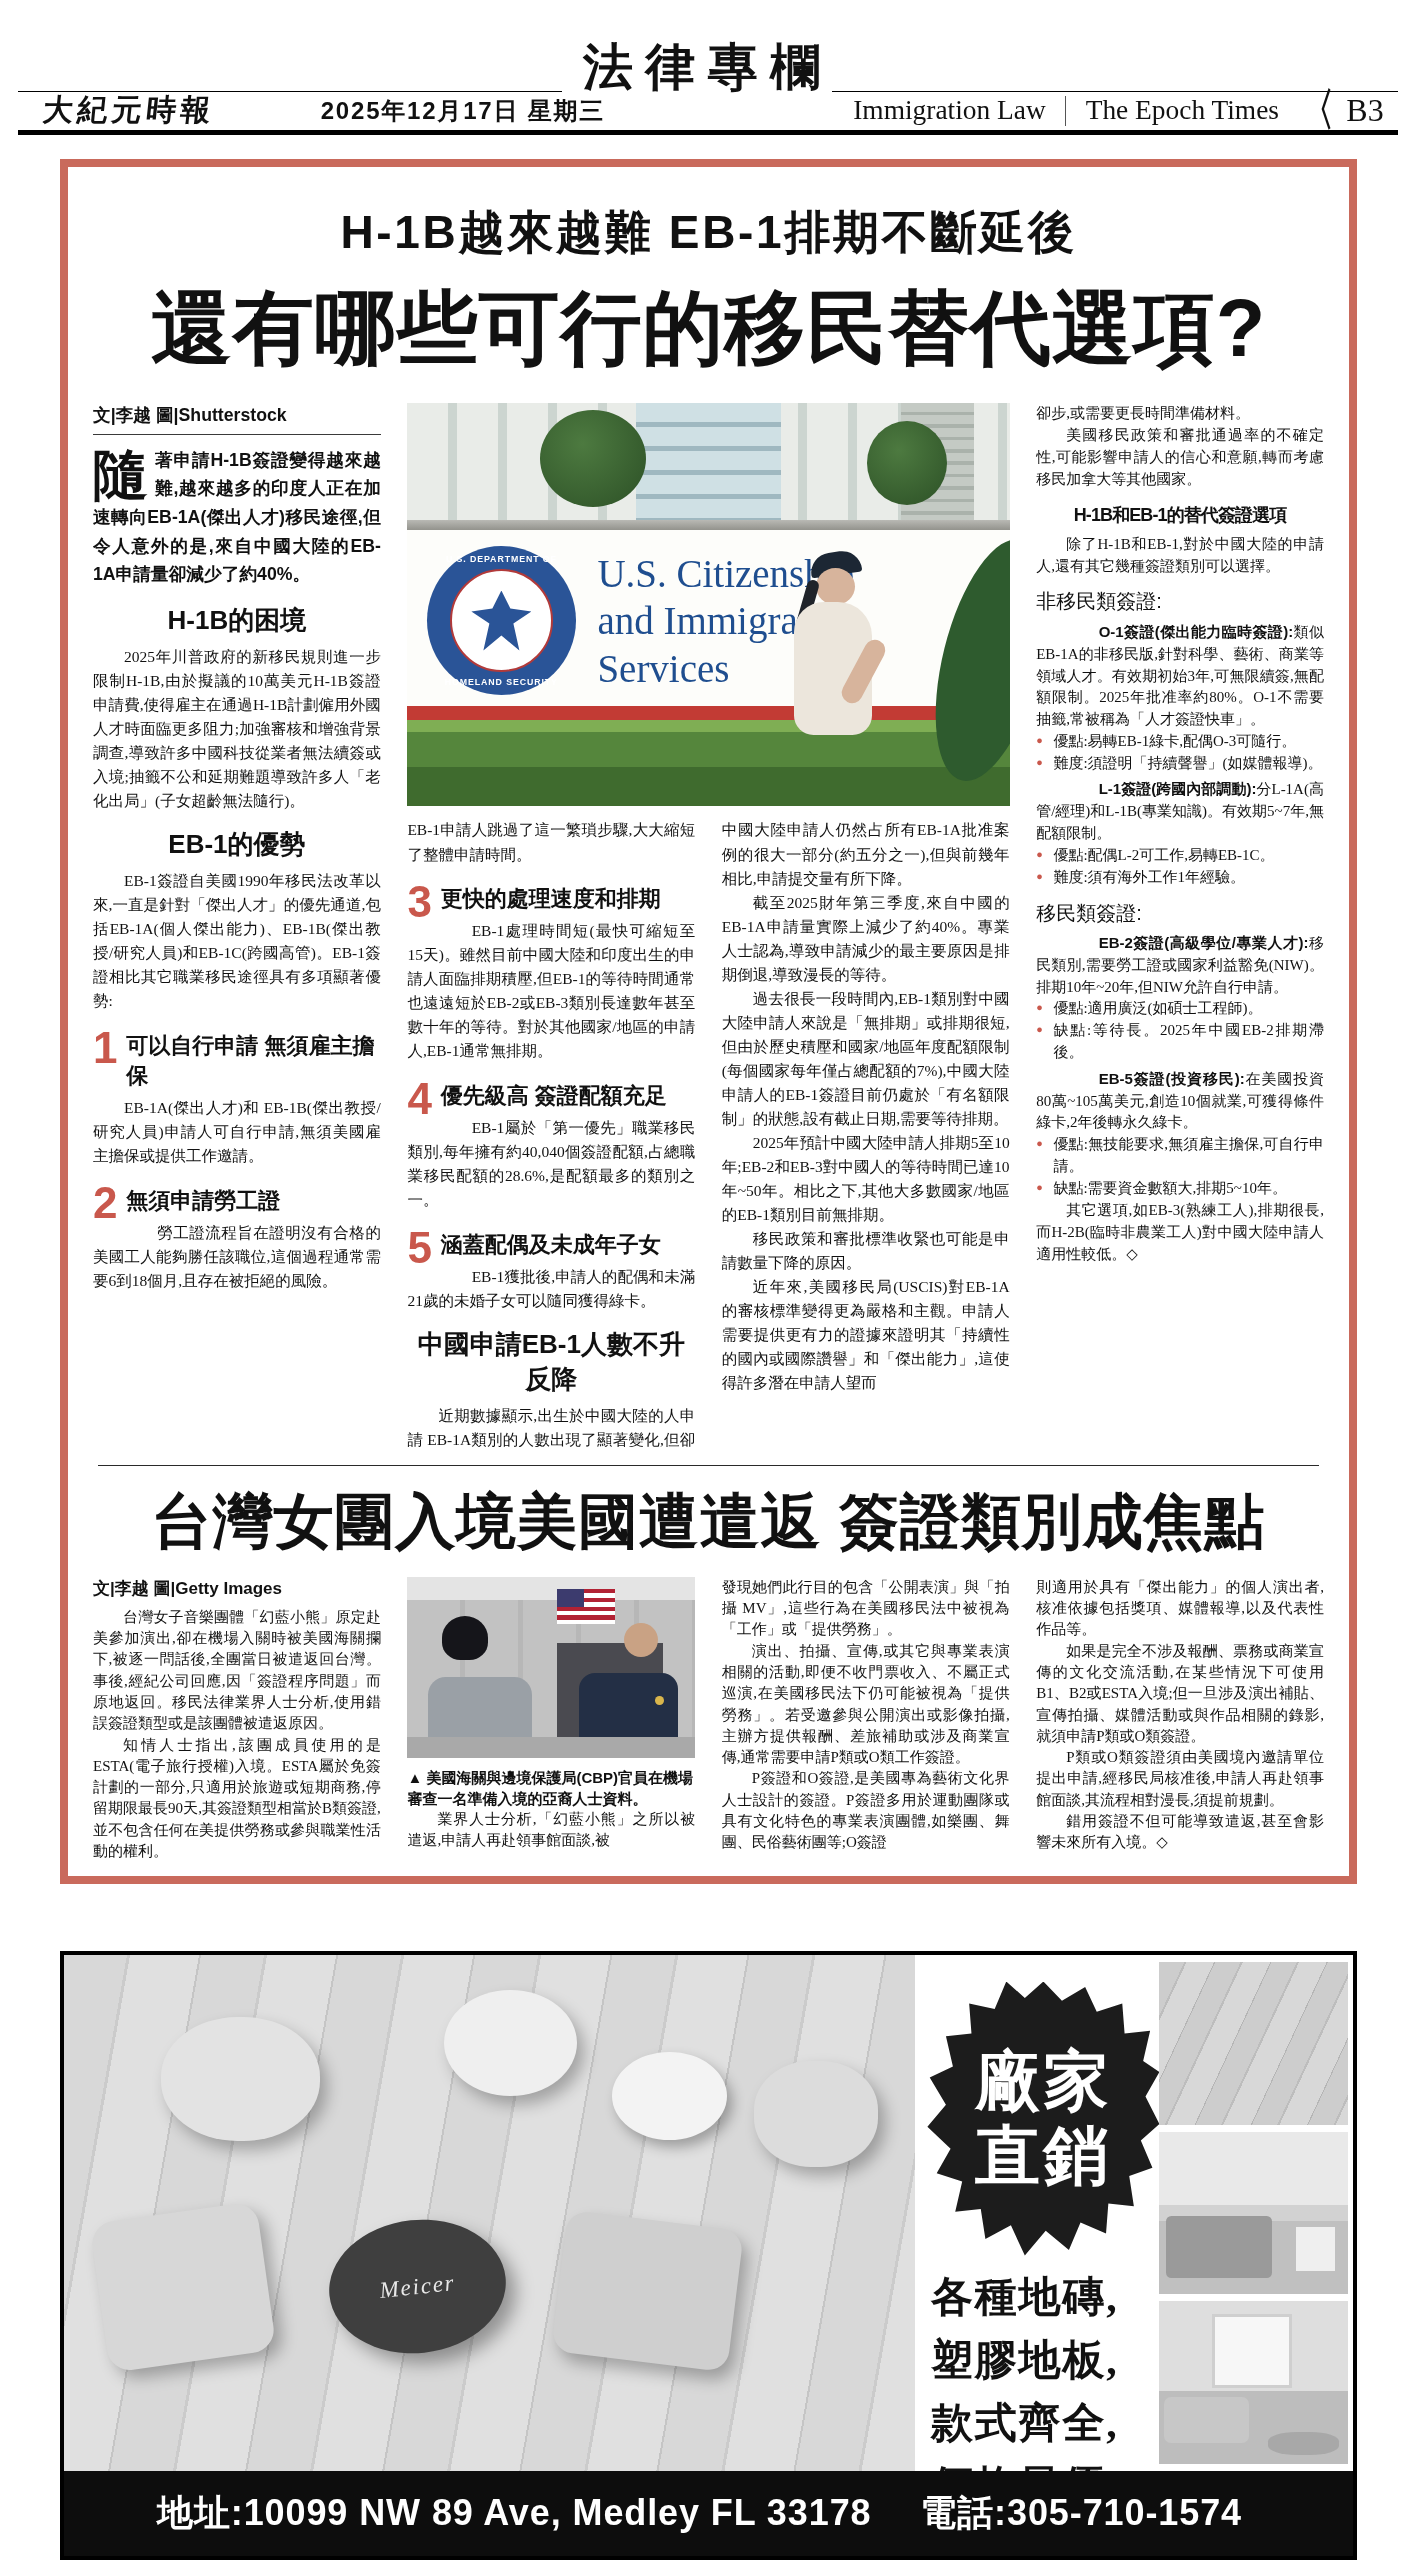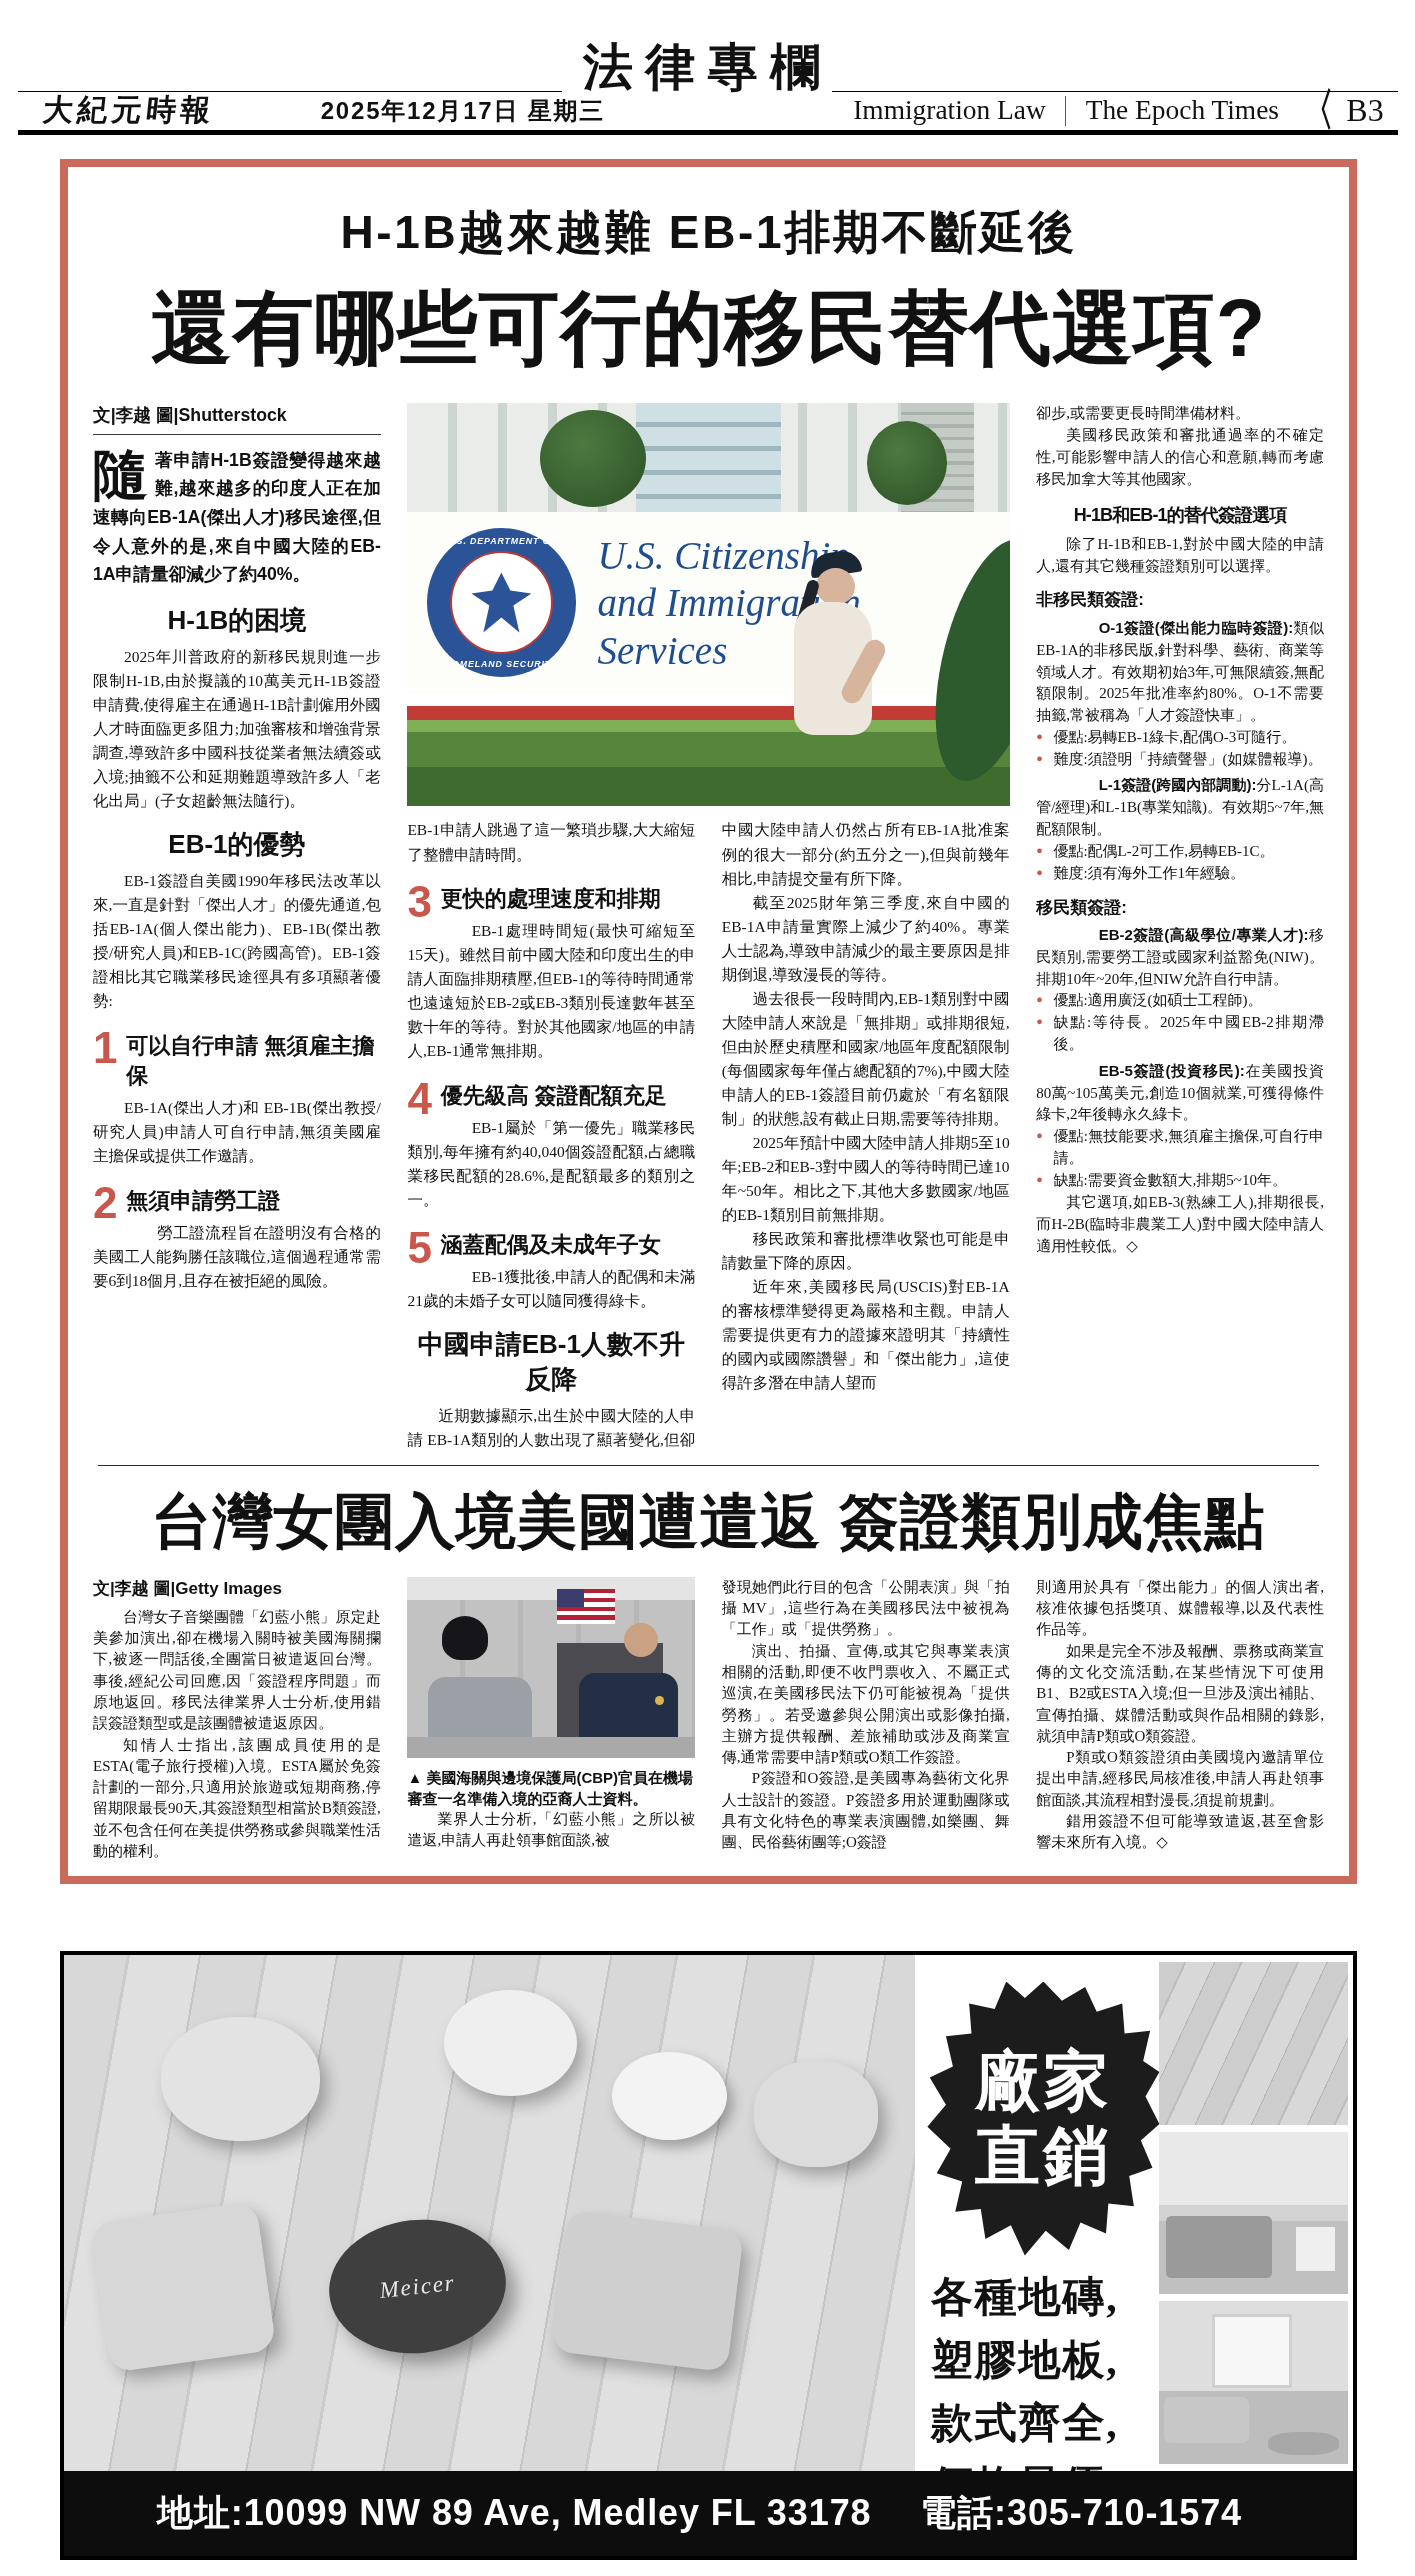--- a/index.html
+++ b/index.html
@@ -50,39 +50,39 @@
   .dropcap{float:left;font-size:55px;line-height:0.95;font-weight:900;margin:3.5px 7px 0 0;
     font-family:"Liberation Sans","DejaVu Sans",sans-serif;}
   .colhead{font-family:"Liberation Sans","DejaVu Sans",sans-serif;font-weight:900;font-size:26px;
     text-align:center;margin:14px 0 7px;}
   .c4head{font-size:18px;margin:12.4px 0 7px;letter-spacing:-0.9px;}
   .feat{margin-top:10.6px;}
   .feat-num{float:left;color:#c9584c;font-family:"Liberation Sans","DejaVu Sans",sans-serif;
     font-weight:900;font-size:44px;line-height:0.95;margin:3.5px 8.8px 0 0;}
   .feat-title{font-family:"Liberation Sans","DejaVu Sans",sans-serif;font-weight:900;font-size:22px;
     margin:0 0 5.3px;padding-top:7px;}
-  .subhead{font-family:"Liberation Sans","DejaVu Sans",sans-serif;font-weight:700;font-size:17px;margin:10.6px 0 5.3px;}
+  .subhead{font-family:"Liberation Sans","DejaVu Sans",sans-serif;font-weight:400;font-size:20px;margin:10.6px 0 5.3px;}
   .visa{text-indent:1.5em !important;margin-top:3.5px !important;}
   .visa-lead{font-family:"Liberation Sans","DejaVu Sans",sans-serif;font-weight:700;margin-left:40px;}
   .bullet{text-indent:0 !important;padding-left:1.15em;position:relative;}
   .bullet::before{content:"●";color:#c9584c;position:absolute;left:0;top:0.18em;font-size:0.72em;}
 
   
   .p1-buildings{position:absolute;top:0;left:0;right:0;height:117px;
     background:repeating-linear-gradient(90deg,#e9ece8 0 41px,#ccd5d0 41px 50px);}
   .p1-glass{position:absolute;left:38%;width:24%;top:0;bottom:0;
     background:repeating-linear-gradient(180deg,#cfe0e4 0 19.5px,#9fb8c0 19.5px 24px);}
   .p1-tower{position:absolute;right:6%;width:12%;top:0;bottom:0;
     background:repeating-linear-gradient(180deg,#c4cac4 0 8.8px,#aab2ab 8.8px 12.4px);}
   .p1-tree{position:absolute;border-radius:50%;background:radial-gradient(circle at 40% 35%,#4d7a40,#2c5026);}
   .t1{left:133px;top:7px;width:106px;height:97px;}
   .t2{left:460px;top:17.7px;width:80px;height:84px;}
   .p1-metal{position:absolute;top:117px;left:0;right:0;height:10.6px;
     background:linear-gradient(180deg,#b9b9b4,#8f8f89);}
-  .p1-sign{position:absolute;top:109px;left:0;right:0;height:182px;background:#fdfdfa;font-style:italic;}
+  .p1-sign{position:absolute;top:127px;left:0;right:0;height:182px;background:#fdfdfa;}
   .p1-seal{position:absolute;left:19.5px;top:16px;width:149px;height:149px;border-radius:50%;
     background:#2a5497;}
   .seal-top,.seal-bottom{position:absolute;left:0;right:0;text-align:center;color:#fff;
     font-family:"Liberation Sans","DejaVu Sans",sans-serif;font-size:8.8px;font-weight:bold;letter-spacing:0.9px;}
   .seal-top{top:8px;}
   .seal-bottom{bottom:8px;}
   .seal-inner{position:absolute;left:23px;top:23px;width:103px;height:103px;border-radius:50%;
     background:#fff;border:2.7px solid #b23a3a;}
   .seal-eagle{position:absolute;inset:19.5px;background:#2a5497;
     clip-path:polygon(50% 0,65% 30%,100% 35%,70% 55%,80% 100%,50% 75%,20% 100%,30% 55%,0 35%,35% 30%);}

